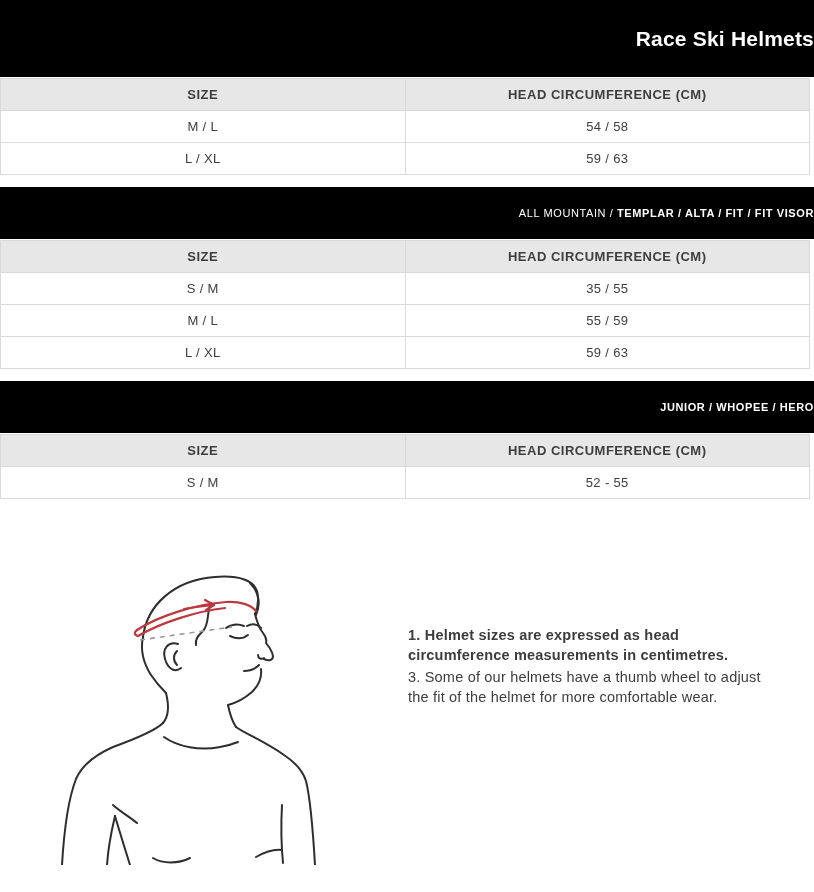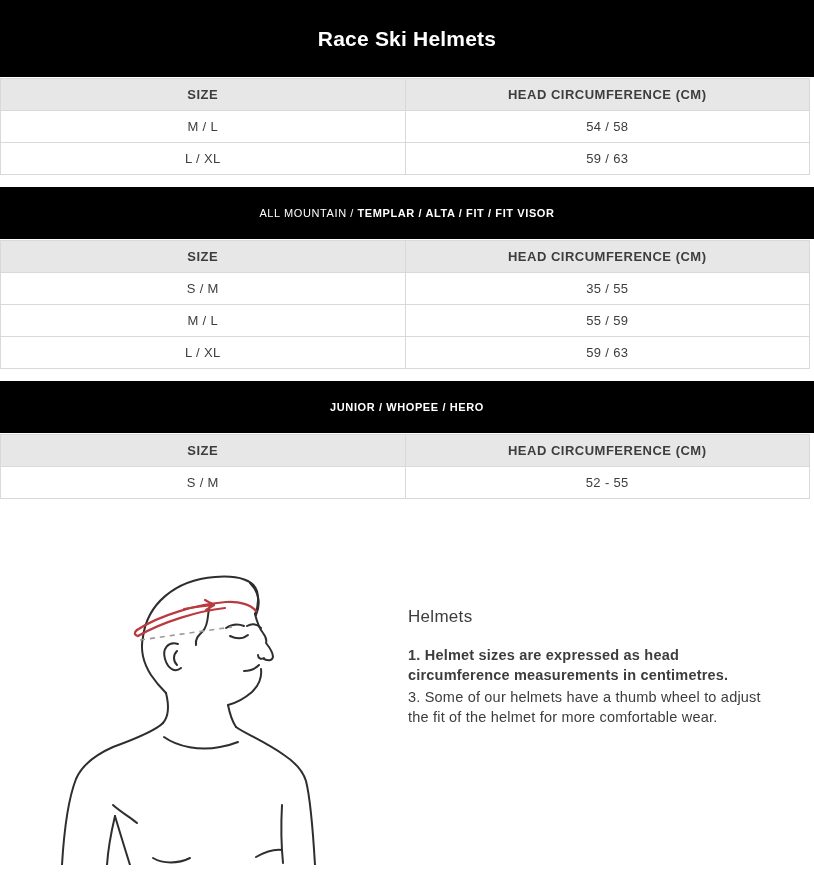--- a/index.html
+++ b/index.html
@@ -16,21 +16,21 @@
   html, body {
     margin: 0; padding: 0;
     width: 814px; height: 892px;
     background: #ffffff;
     font-family: "Liberation Sans", sans-serif;
     overflow: hidden;
   }
   .banner {
     background: var(--banner-bg);
     color: var(--banner-text);
-    display: flex; align-items: center; justify-content: center;
+    display: flex; align-items: center; justify-content: flex-end;
     text-align: center;
   }
   .banner.title-banner {
     height: 77px;
     font-size: 21px;
     font-weight: 700;
     letter-spacing: 0.2px;
   }
   .banner.category-banner {
     height: 52px;
@@ -232,17 +232,16 @@
       </g>
       <g>
         <path class="tape" d="M 124 44 C 134 42 144 41 154 40"></path>
         <path class="tape" d="M 154 40 L 145 35"></path>
         <path class="tape" d="M 154 40 L 146 45"></path>
       </g>
     </svg>
   </div>
 
   <div class="guide-text">
-    <p class="guide-heading">Helmets</p>
     <p class="guide-step step-1">1. Helmet sizes are expressed as head circumference measurements in centimetres.</p>
     <p class="guide-step step-3">3. Some of our helmets have a thumb wheel to adjust the fit of the helmet for more comfortable wear.</p>
   </div>
 </div>
 
 </body></html>

